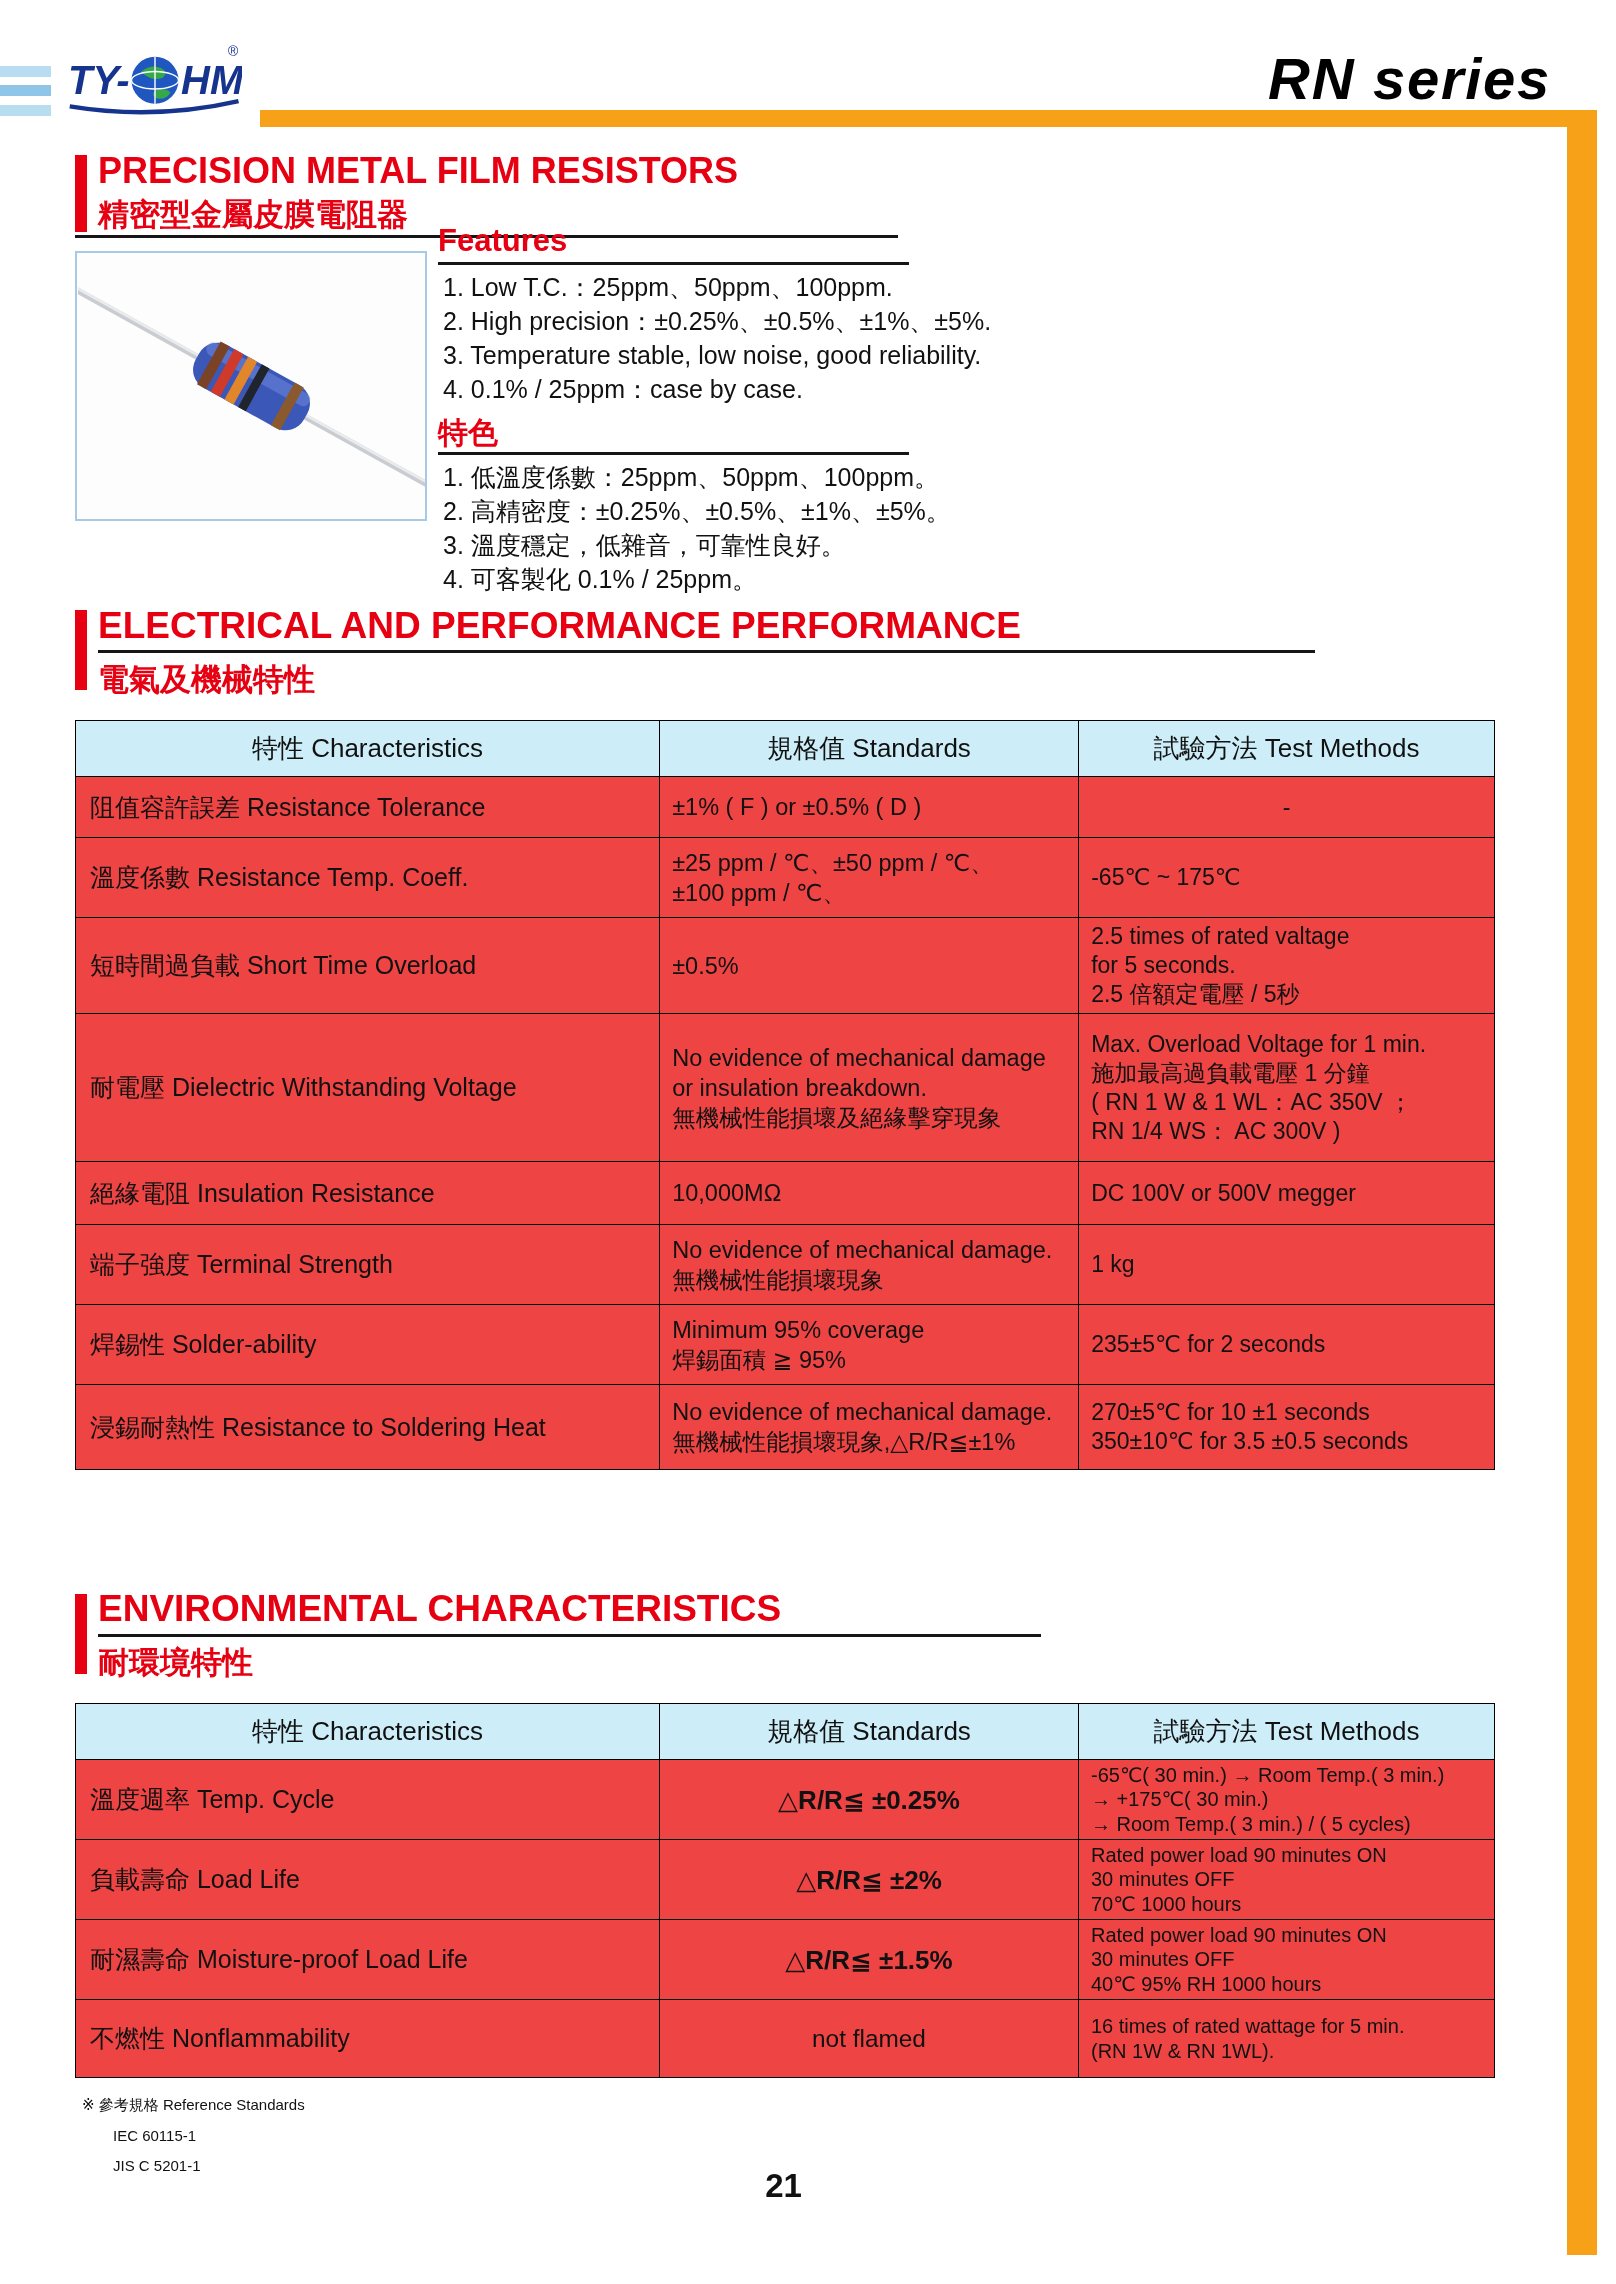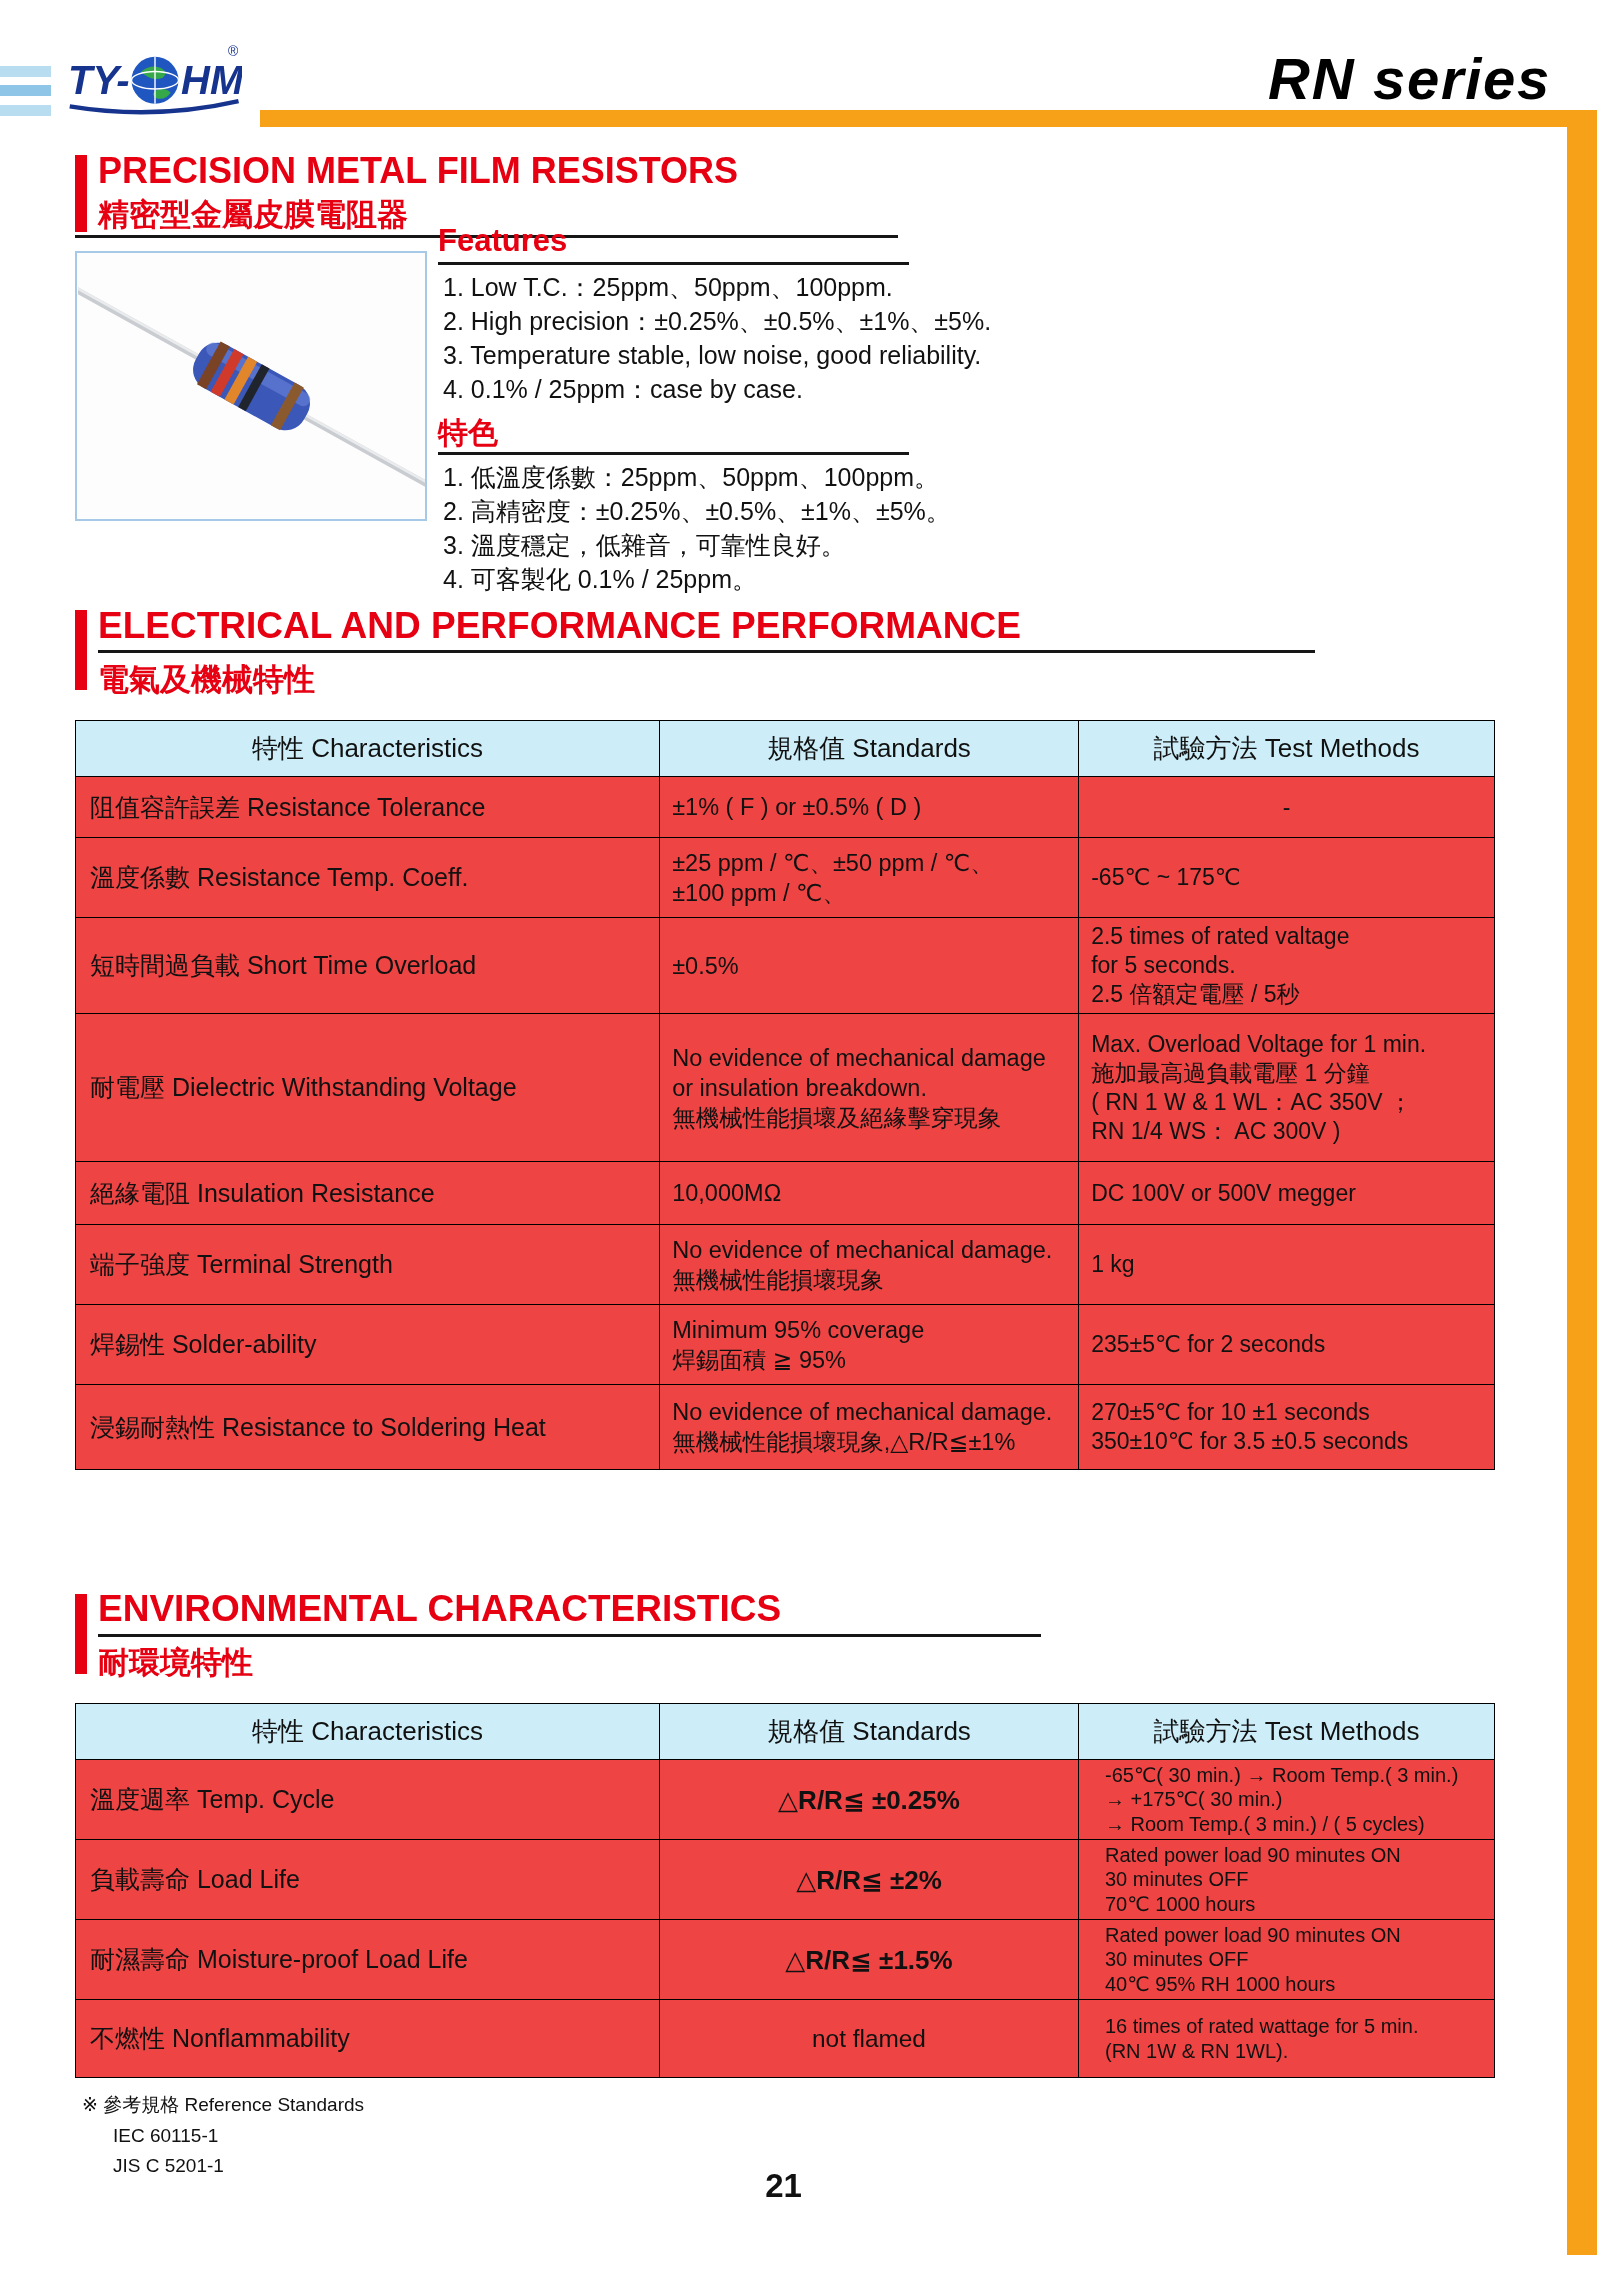--- a/index.html
+++ b/index.html
@@ -27,24 +27,24 @@
   
   table.spec { border-collapse: collapse; table-layout: fixed; width: 1419px; background: #ef4444; }
   .spec th, .spec td { border: 1.7px solid #000; vertical-align: middle; white-space: pre-line; }
   .spec th { background: #cdeef9; font-size: 26px; font-weight: 500; text-align: center; }
   .spec td.c1 { font-size: 25px; padding-left: 14px; text-align: left; }
   .spec td.c2 { font-size: 23.5px; padding-left: 12.2px; line-height: 30px; }
   .spec td.c3 { font-size: 23px; padding-left: 12.2px; line-height: 29px; }
   .spec td.center { text-align: center; padding-left: 0; }
   .spec.env td.c2 { text-align: center; padding-left: 0; font-weight: bold; font-size: 26px; }
   .spec.env td.c2.plain { font-weight: normal; font-size: 24.4px; }
-  .spec.env td.c3 { font-size: 20px; line-height: 24.4px; padding-left: 26px; margin-top: 40px; }
-
-  
-  .ref-line { font-size: 19px; line-height: 30.5px; }
+  .spec.env td.c3 { font-size: 20px; line-height: 24.4px; padding-left: 12px; margin-top: 40px; }
+
+  
+  .ref-line { font-size: 15px; line-height: 30.5px; }
   .ref-indent { padding-left: 31px; }
   .page-num { position: absolute; top: 2167px; left: 0; width: 1567px; text-align: center; font-size: 33px; font-weight: 700; }
 </style>
 </head>
 <body>
 
 <div class="page">
 
   <div>
     <div class="stripe" style="top:66px; width:51px; background:#b8dcf0;"></div>

